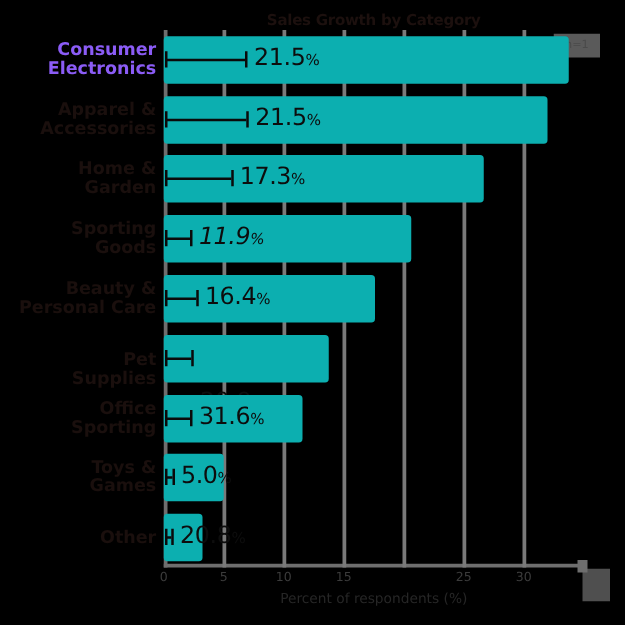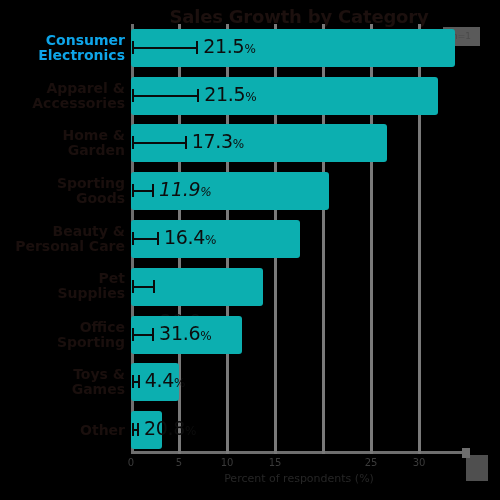--- a/index.html
+++ b/index.html
@@ -108,21 +108,21 @@
   }
 
   
   #chart-title {
     position: absolute;
     left: 131px;
     top: 6px;
     width: 336px;
     text-align: center;
     color: #1c100e;
-    font-size: 18px;
+    font-size: 12px;
     font-weight: bold;
     line-height: 21px;
     letter-spacing: -0.2px;
   }
 
   
   #legend-box {
     position: absolute;
     left: 443px;
     top: 27px;
@@ -249,44 +249,44 @@
           <div class="errbar" style="left: 2px; width: 19.12px;"></div>
           <div class="errcap" style="left: 1px;"></div>
           <div class="errcap" style="left: 21.12px;"></div>
           <div class="value-label" style="left: 28.12px;"><span>31.6</span><span class="pct">%</span></div>
         </div>
         <div class="bar-row" style="top: 339.333px; height: 38px;">
           <div class="bar" style="width: 48px; background: rgb(12, 175, 176);"></div>
           <div class="errbar" style="left: 2px; width: 4.72px;"></div>
           <div class="errcap" style="left: 1px;"></div>
           <div class="errcap" style="left: 6.72px;"></div>
-          <div class="value-label" style="left: 13.72px;"><span>4.4</span><span class="pct">%</span></div>
+          <div class="value-label" style="left: 13.72px;"><span>5.0</span><span class="pct">%</span></div>
         </div>
         <div class="bar-row" style="top: 387.111px; height: 38px;">
           <div class="bar" style="width: 30.72px; background: rgb(12, 175, 176);"></div>
           <div class="errbar" style="left: 2px; width: 4px;"></div>
           <div class="errcap" style="left: 1px;"></div>
           <div class="errcap" style="left: 6px;"></div>
           <div class="value-label" style="left: 13px;"><span>20.8</span><span class="pct">%</span></div>
         </div>
       </div>
   </div>
 
   <div id="cat-labels">
-      <div class="cat-label" style="top: 32.8889px; color: #0ea5e9; right: 375px;">Consumer
+      <div class="cat-label" style="top: 32.8889px; color: #8b5cf6; right: 375px;">Consumer
 Electronics</div>
       <div class="cat-label" style="top: 80.6667px; color: rgb(26, 15, 13); right: 375px;">Apparel &amp;
 Accessories</div>
       <div class="cat-label" style="top: 128.444px; color: rgb(26, 15, 13); right: 375px;">Home &amp;
 Garden</div>
       <div class="cat-label" style="top: 176.222px; color: rgb(26, 15, 13); right: 375px;">Sporting
 Goods</div>
       <div class="cat-label" style="top: 224px; color: rgb(26, 15, 13); right: 375px;">Beauty &amp;
 Personal Care</div>
-      <div class="cat-label" style="top: 271px; color: rgb(26, 15, 13); right: 375px; text-align: right;">Pet
+      <div class="cat-label" style="top: 281px; color: rgb(26, 15, 13); right: 375px; text-align: right;">Pet
 Supplies</div>
       <div class="cat-label" style="top: 319.556px; color: rgb(26, 15, 13); right: 375px;">Office
 Sporting</div>
       <div class="cat-label" style="top: 367.333px; color: rgb(26, 15, 13); right: 375px;">Toys &amp;
 Games</div>
       <div class="cat-label" style="top: 422.611px; color: rgb(26, 15, 13); right: 375px;">Other</div>
     </div>
   <div id="tick-labels">
       <div class="tick-label" style="left: 131px;">0</div>
       <div class="tick-label" style="left: 179px;">5</div>

